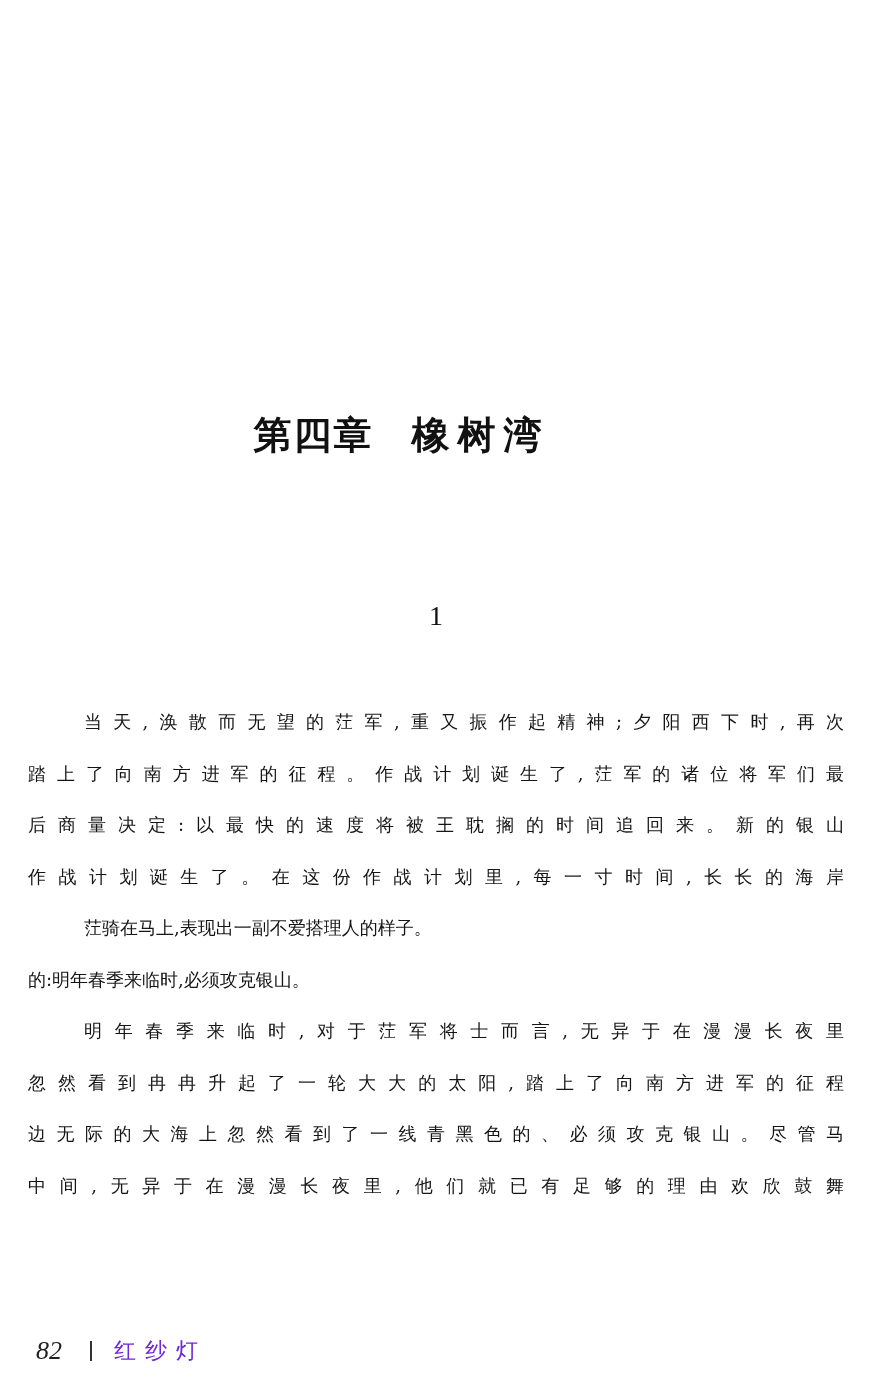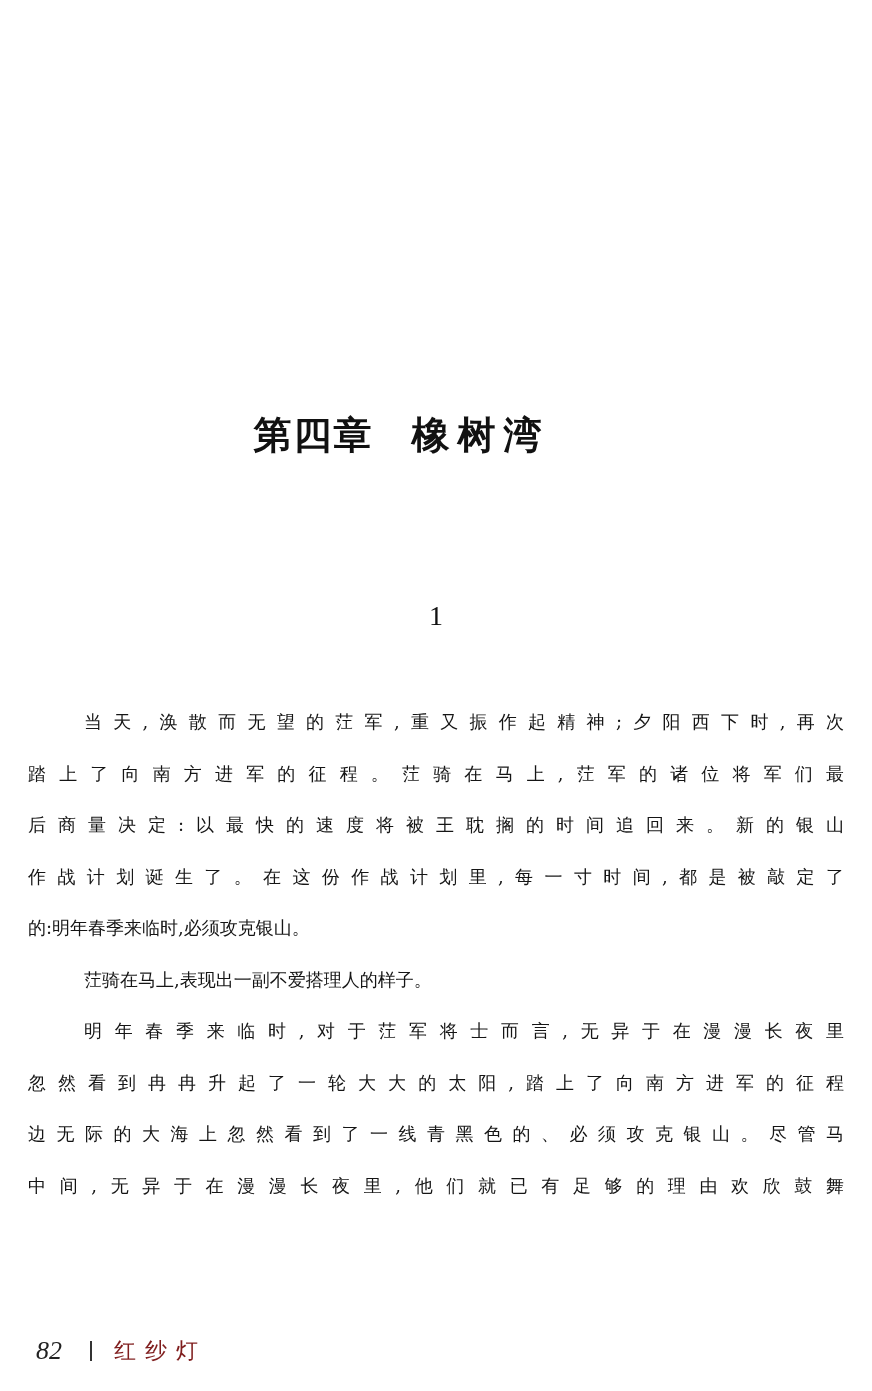--- a/index.html
+++ b/index.html
@@ -86,40 +86,40 @@
       width: 2px;
       height: 20px;
       background: #333333;
       margin-left: 28px;
       margin-right: 22px;
     }
     .book-title {
       font-family: Liberation Sans, sans-serif;
       font-size: 22px;
       letter-spacing: 9px;
-      color: #7f1d1d;
+      color: #6d28d9;
     }
   </style>
 </head>
 <body>
 
 <h1 class="chapter-title">
   <span class="chap-num">第四章</span><span class="chap-name">橡树湾</span>
 </h1>
 
 <div class="section-number">1</div>
 
 <div class="body-text">
   <span class="line indent">当天,涣散而无望的茳军,重又振作起精神;夕阳西下时,再次</span>
-  <span class="line">踏上了向南方进军的征程。茳骑在马上,茳军的诸位将军们最</span>
+  <span class="line">踏上了向南方进军的征程。作战计划诞生了,茳军的诸位将军们最</span>
   <span class="line">后商量决定:以最快的速度将被王耽搁的时间追回来。新的银山</span>
-  <span class="line">作战计划诞生了。在这份作战计划里,每一寸时间,都是被敲定了</span>
+  <span class="line">作战计划诞生了。在这份作战计划里,每一寸时间,长长的海岸</span>
+  <span class="line indent last">茳骑在马上,表现出一副不爱搭理人的样子。</span>
+
   <span class="line last">的:明年春季来临时,必须攻克银山。</span>
-
-  <span class="line indent last">茳骑在马上,表现出一副不爱搭理人的样子。</span>
 
   <span class="line indent">明年春季来临时,对于茳军将士而言,无异于在漫漫长夜里</span>
   <span class="line">忽然看到冉冉升起了一轮大大的太阳,踏上了向南方进军的征程</span>
   <span class="line">边无际的大海上忽然看到了一线青黑色的、必须攻克银山。尽管马</span>
   <span class="line">中间,无异于在漫漫长夜里,他们就已有足够的理由欢欣鼓舞</span>
 </div>
 
 <div class="footer">
   <span class="page-number">82</span>
   <span class="footer-divider"></span>

